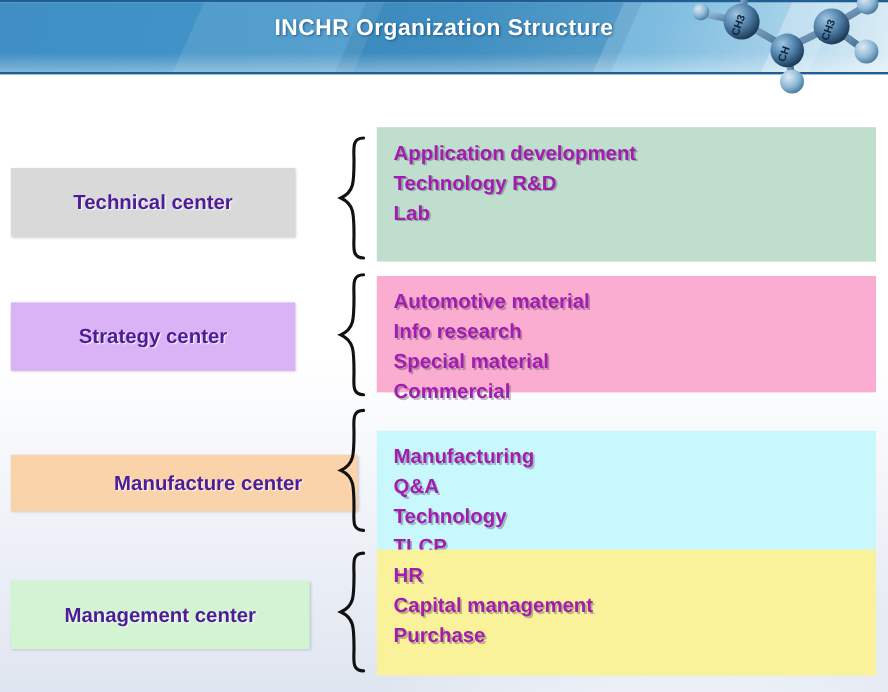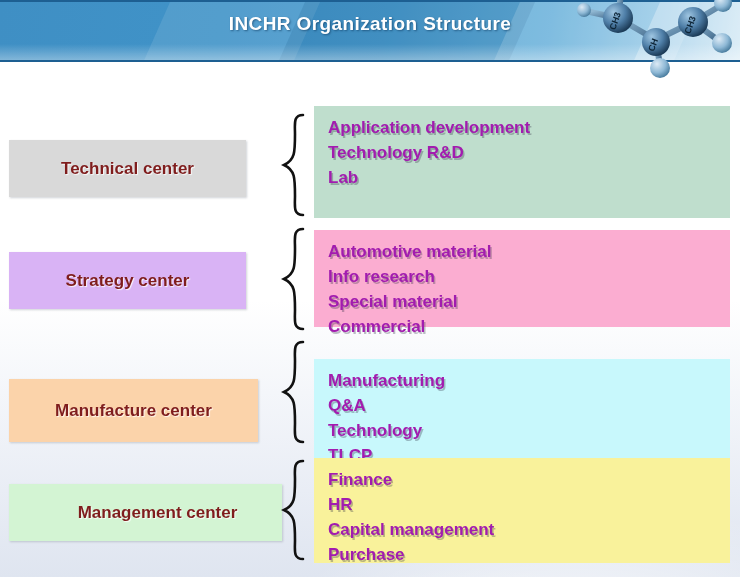--- a/index.html
+++ b/index.html
@@ -75,21 +75,21 @@
   }
 
   
   .row { position: absolute; left: 0; width: 740px; }
   .label-box {
     position: absolute;
     left: 9px;
     display: flex;
     align-items: center;
     justify-content: center;
-    color: #7f1d1d;
+    color: #4c1d95;
     font-size: 17px;
     font-weight: bold;
     text-shadow: 1px 1px 1px rgba(255,255,255,0.85);
     box-shadow: 1px 1px 2px rgba(120,125,140,0.35);
   }
   .brace {
     position: absolute;
     left: 281px;
     width: 28px;
   }
@@ -186,42 +186,41 @@
     </svg>
     <div class="panel" style="top:0px;height:97px;background:#fbadd1;">
       <div class="panel-item">Automotive material</div>
       <div class="panel-item">Info research</div>
       <div class="panel-item">Special material</div>
       <div class="panel-item">Commercial</div>
     </div>
   </div>
 
   <div class="row" style="top:343px;height:103px;">
-    <div class="label-box" style="top:36px;width:249px;height:63px;background:#fbd3aa;">
+    <div class="label-box" style="top:36px;width:249px;height:47px;background:#fbd3aa;padding-left:40px;">
       <span>Manufacture center</span>
     </div>
     <svg class="brace" style="top:-4px;height:106px;" viewBox="0 0 28 106" preserveAspectRatio="none">
       <path d="M22 3 C12 3 14 12 14 22 C14 40 14 48 3 53 C14 58 14 66 14 84 C14 94 12 103 22 103" fill="none" stroke="#111111" stroke-width="2.6" stroke-linecap="round" vector-effect="non-scaling-stroke"></path>
     </svg>
     <div class="panel" style="top:16px;height:106px;background:#c8f8fc;">
       <div class="panel-item">Manufacturing</div>
       <div class="panel-item">Q&amp;A</div>
       <div class="panel-item">Technology</div>
       <div class="panel-item">TLCP</div>
     </div>
   </div>
 
   <div class="row" style="top:458px;height:105px;">
-    <div class="label-box" style="top:26px;width:249px;height:57px;background:#d3f4d3;padding-left:24px;">
+    <div class="label-box" style="top:26px;width:249px;height:57px;background:#d3f4d3;">
       <span>Management center</span>
     </div>
     <svg class="brace" style="top:0px;height:104px;" viewBox="0 0 28 106" preserveAspectRatio="none">
       <path d="M22 3 C12 3 14 12 14 22 C14 40 14 48 3 53 C14 58 14 66 14 84 C14 94 12 103 22 103" fill="none" stroke="#111111" stroke-width="2.6" stroke-linecap="round" vector-effect="non-scaling-stroke"></path>
     </svg>
     <div class="panel" style="top:0px;height:105px;background:#f9f29b;">
-      <div class="panel-item">Finance</div>
       <div class="panel-item">HR</div>
       <div class="panel-item">Capital management</div>
       <div class="panel-item">Purchase</div>
     </div>
   </div>
 
 </div>
 
 </body></html>

